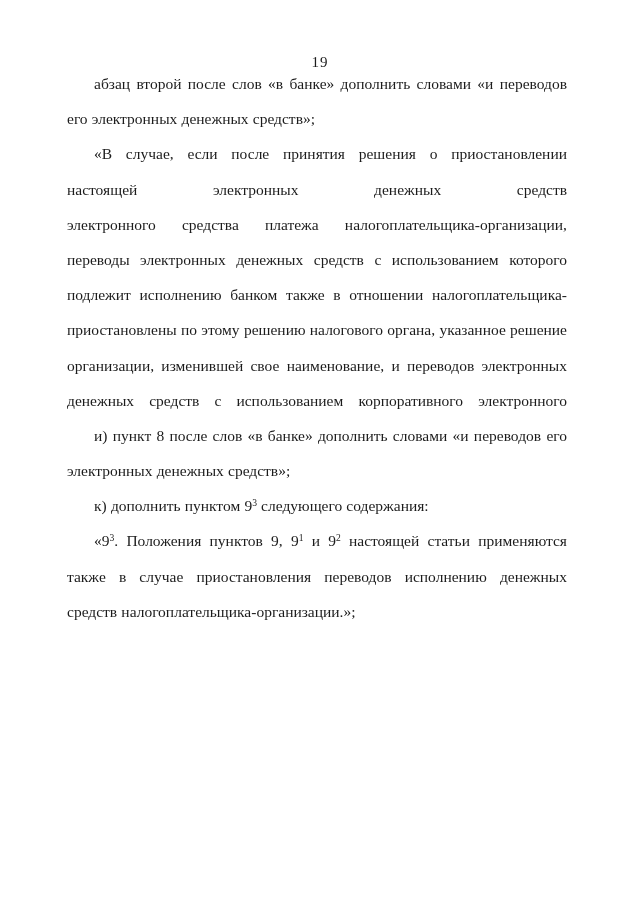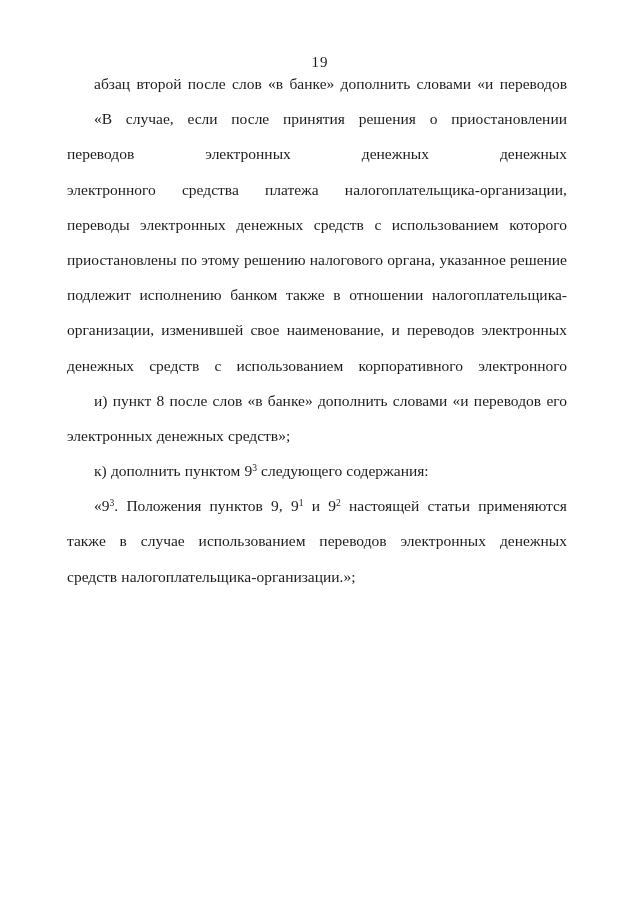--- a/index.html
+++ b/index.html
@@ -67,37 +67,38 @@
   }
 </style>
 </head>
 <body>
 
 <div class="page" style="--page-bg: #ffffff; --text-color: #1c1c1c;">
   <div class="page-number">19</div>
   <div class="content">
       <div class="paragraph">
         <div class="line indent">абзац второй после слов «в банке» дополнить словами «и переводов</div>
+        <div class="line last">его электронных денежных средств»;</div>
       </div>
       <div class="paragraph">
         <div class="line indent">«В случае, если после принятия решения о приостановлении</div>
-        <div class="line">переводов электронных денежных денежных</div>
+        <div class="line">настоящей электронных денежных средств</div>
         <div class="line">электронного средства платежа налогоплательщика-организации,</div>
         <div class="line">переводы электронных денежных средств с использованием которого</div>
+        <div class="line">подлежит исполнению банком также в отношении налогоплательщика-</div>
         <div class="line">приостановлены по этому решению налогового органа, указанное решение</div>
-        <div class="line">подлежит исполнению банком также в отношении налогоплательщика-</div>
         <div class="line">организации, изменившей свое наименование, и переводов электронных</div>
         <div class="line">денежных средств с использованием корпоративного электронного</div>
       </div>
       <div class="paragraph">
         <div class="line indent">и) пункт 8 после слов «в банке» дополнить словами «и переводов его</div>
         <div class="line last">электронных денежных средств»;</div>
       </div>
       <div class="paragraph">
         <div class="line indent last">к) дополнить пунктом 9<sup>3</sup> следующего содержания:</div>
       </div>
       <div class="paragraph">
         <div class="line indent">«9<sup>3</sup>. Положения пунктов 9, 9<sup>1</sup> и 9<sup>2</sup> настоящей статьи применяются</div>
-        <div class="line">также в случае использованием переводов электронных денежных</div>
+        <div class="line">также в случае приостановления переводов исполнению денежных</div>
         <div class="line last">средств налогоплательщика-организации.»;</div>
       </div>
     </div>
 </div>
 
 </body></html>

